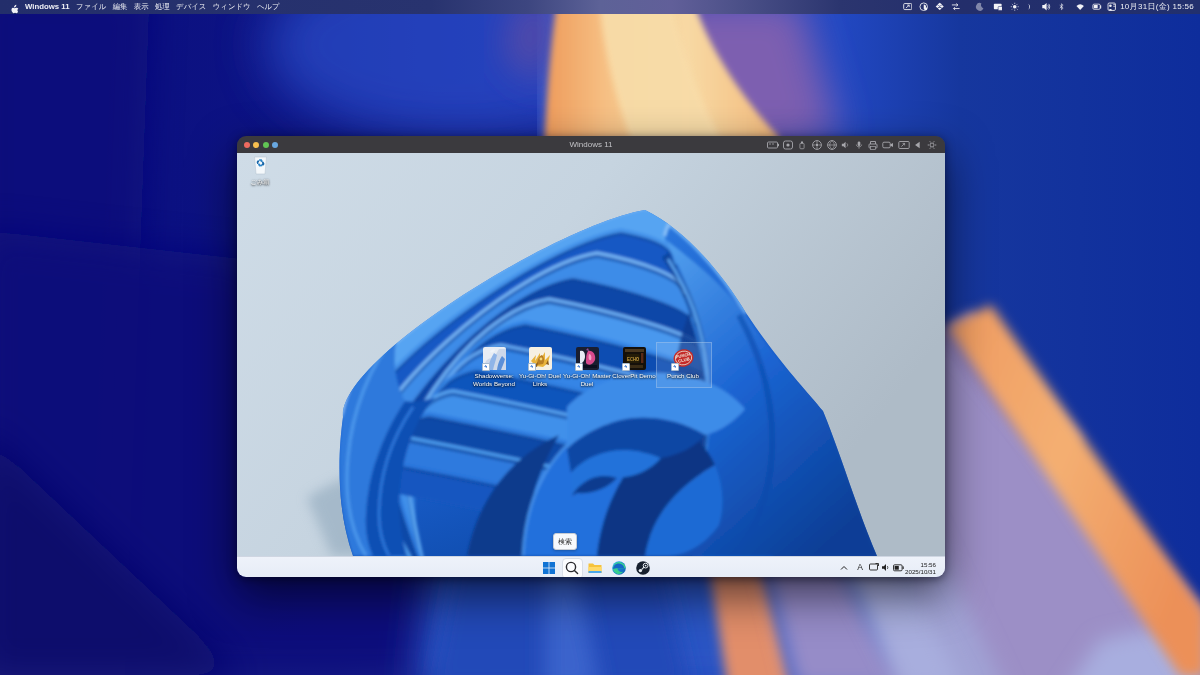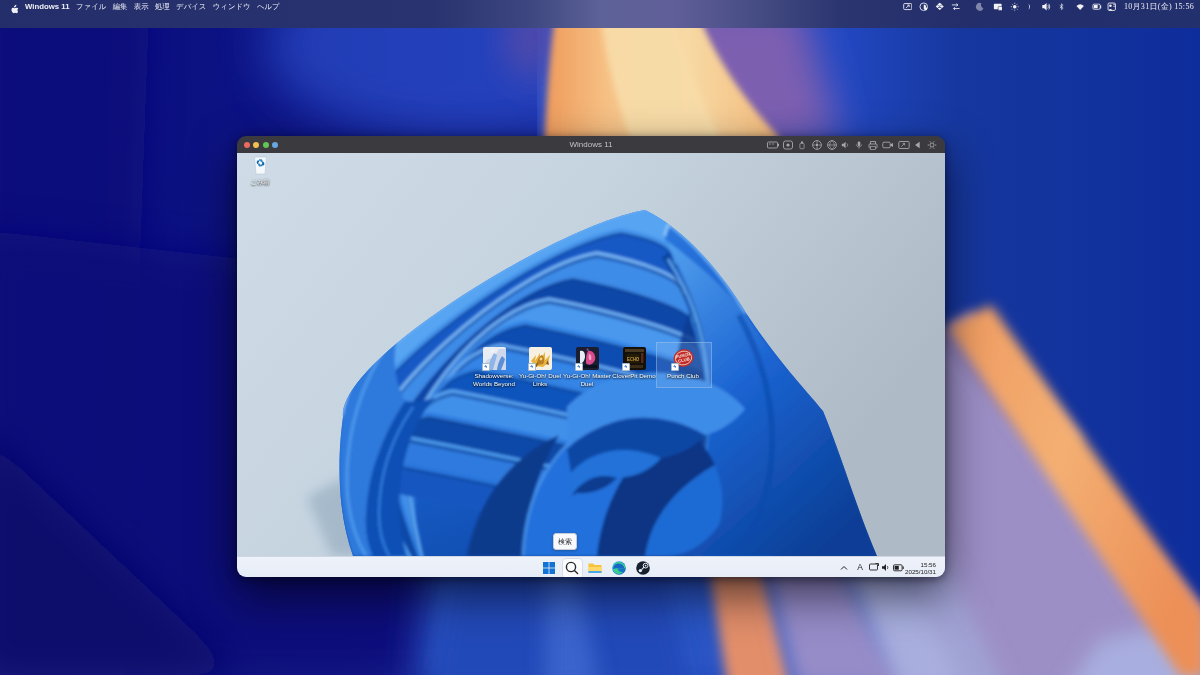--- a/index.html
+++ b/index.html
@@ -1,20 +1,20 @@
 <!DOCTYPE html>
 <html><head>
 <meta charset="utf-8">
 <style>
   html,body{margin:0;padding:0;}
   body{width:1200px;height:675px;overflow:hidden;position:relative;
        font-family:"Liberation Sans",sans-serif;}
   #wall{position:absolute;left:0;top:0;width:1200px;height:675px;}
   
-  #menubar{position:absolute;left:0;top:0;width:1200px;height:28px;
+  #menubar{position:absolute;left:0;top:0;width:1200px;height:14px;
     background:linear-gradient(90deg,#232e6b 0%,#28336f 36%,#3d4680 44%,#5d6297 50%,
       #615f99 56%,#4a4f87 62%,#2b356f 70%,#232e6b 80%,#22306e 100%);
     color:#eff0f5;font-size:7.4px;line-height:14px;white-space:nowrap;}
   #menubar .l{position:absolute;left:0;top:0;}
   #menubar .l span{margin:0 3.2px;}
   #menubar .r{position:absolute;left:0;top:0;width:1200px;height:14px;}
   
   #vmwin{position:absolute;left:237px;top:136px;width:708px;height:441px;
     border-radius:9px;box-shadow:0 18px 45px rgba(0,0,10,0.62), 0 2px 10px rgba(0,0,20,0.5);
     overflow:hidden;}
@@ -179,21 +179,21 @@
           <rect x="0.5" y="2.5" width="8.5" height="6" rx="1.4" fill="none" stroke="#f2f2f6" stroke-width="0.9"></rect>
           <rect x="1.6" y="3.6" width="4.5" height="3.8" rx="0.6" fill="#f2f2f6"></rect>
           <path d="M9.6,4.4 L9.6,7" stroke="#f2f2f6" stroke-width="1.2" stroke-linecap="round"></path>
         </svg></span>
       <span style="position:absolute;left:1107px;top:2px;"><svg width="9.459999999999999" height="9.459999999999999" viewBox="0 0 11 11" style="opacity:1">
           <rect x="1.2" y="1.2" width="8.6" height="8.6" rx="1.4" fill="none" stroke="#f2f2f6" stroke-width="1"></rect>
           <circle cx="4" cy="4.4" r="1.5" fill="#f2f2f6"></circle>
           <path d="M2.2,9.8 C2.6,7.6 5.4,7.6 5.8,9.8 Z" fill="#f2f2f6"></path>
           <path d="M7.2,3 L9.8,3 M7.2,5 L9.8,5" stroke="#f2f2f6" stroke-width="0.8"></path>
         </svg></span>
-      <span style="position:absolute;right:6px;top:0;font-size:8px;letter-spacing:0.3px;font-family:Liberation Serif, serif;">10月31日(金)&nbsp;15:56</span>
+      <span style="position:absolute;right:6px;top:0;font-size:8px;letter-spacing:0.3px;">10月31日(金)&nbsp;15:56</span>
     </div>
 </div>
 
 <div id="vmwin">
   <div id="titlebar">
     <div class="tl" style="left:6.5px;background:#ee6a5f;"></div>
     <div class="tl" style="left:16px;background:#f5bf4f;"></div>
     <div class="tl" style="left:25.5px;background:#61c554;"></div>
     <div class="tl" style="left:35px;background:#68a7e0;"></div>
     <div id="ttext">Windows 11</div>

